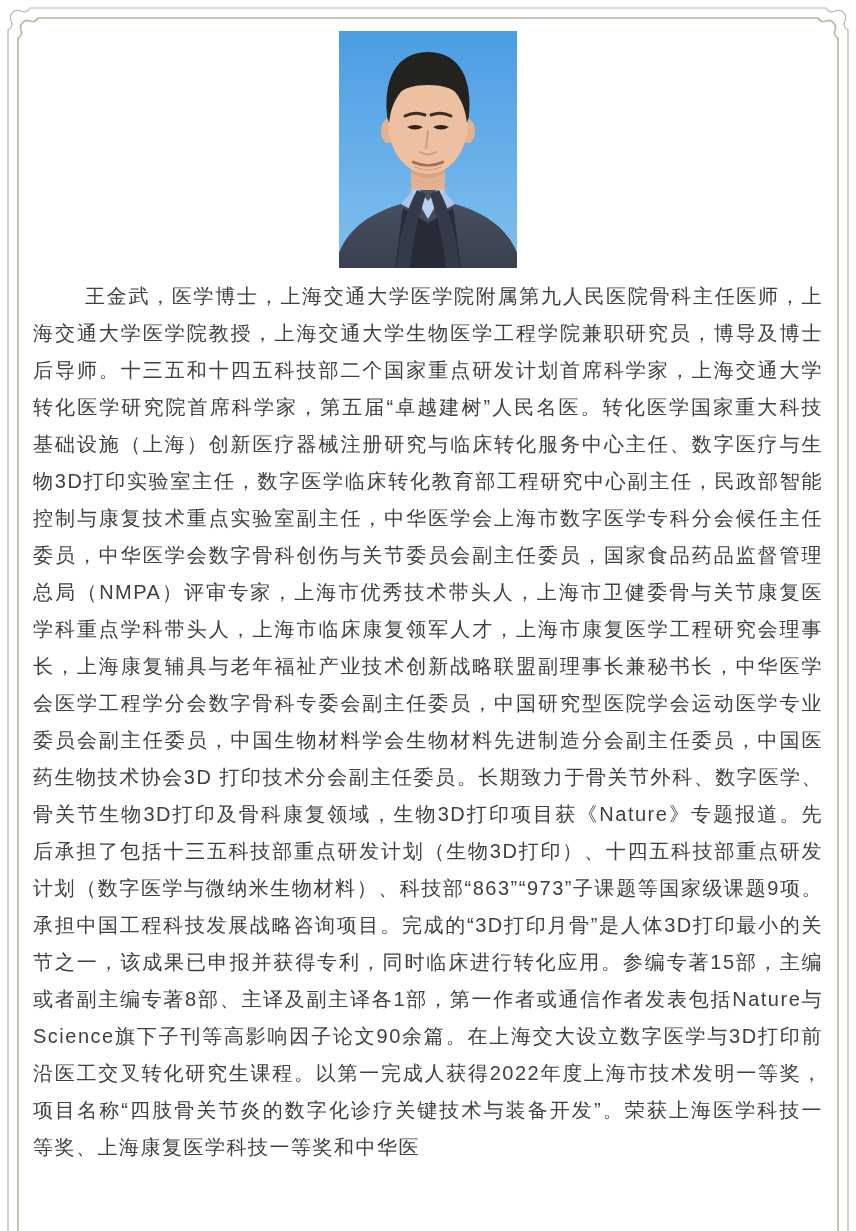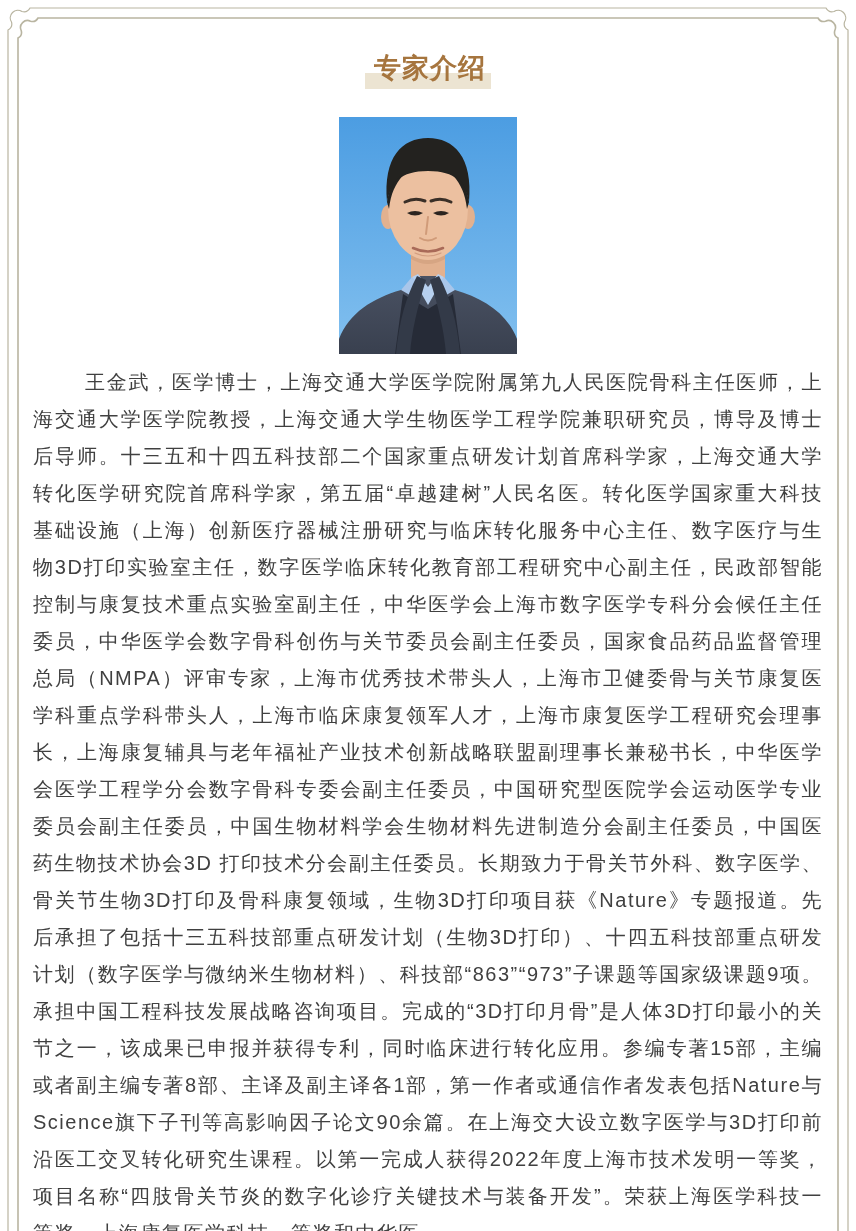--- a/index.html
+++ b/index.html
@@ -71,23 +71,20 @@
            A 6.5 6.5 0 0 0 38 18
            L 818 18
            A 6.5 6.5 0 0 0 825.5 21.2
            A 7 7 0 0 1 834.8 30.5
            A 6.5 6.5 0 0 0 838 38
            L 838 1231" fill="none" stroke="#b9b5a1" stroke-width="1.6"></path>
 </svg>
 
 <div class="content">
 
-  <div class="title-wrap">
-    <span class="title-text">专家介绍</span>
-  </div>
 
   <div class="photo-wrap">
     <svg viewBox="0 0 178 237" width="178" height="237" xmlns="http://www.w3.org/2000/svg" aria-hidden="true">
       <defs>
         <linearGradient id="bgGrad" x1="0" y1="0" x2="0" y2="1">
           <stop offset="0" stop-color="#4c9de2"></stop>
           <stop offset="1" stop-color="#82c0ef"></stop>
         </linearGradient>
         <linearGradient id="jacketGrad" x1="0" y1="0" x2="0" y2="1">
           <stop offset="0" stop-color="#4a5263"></stop>

